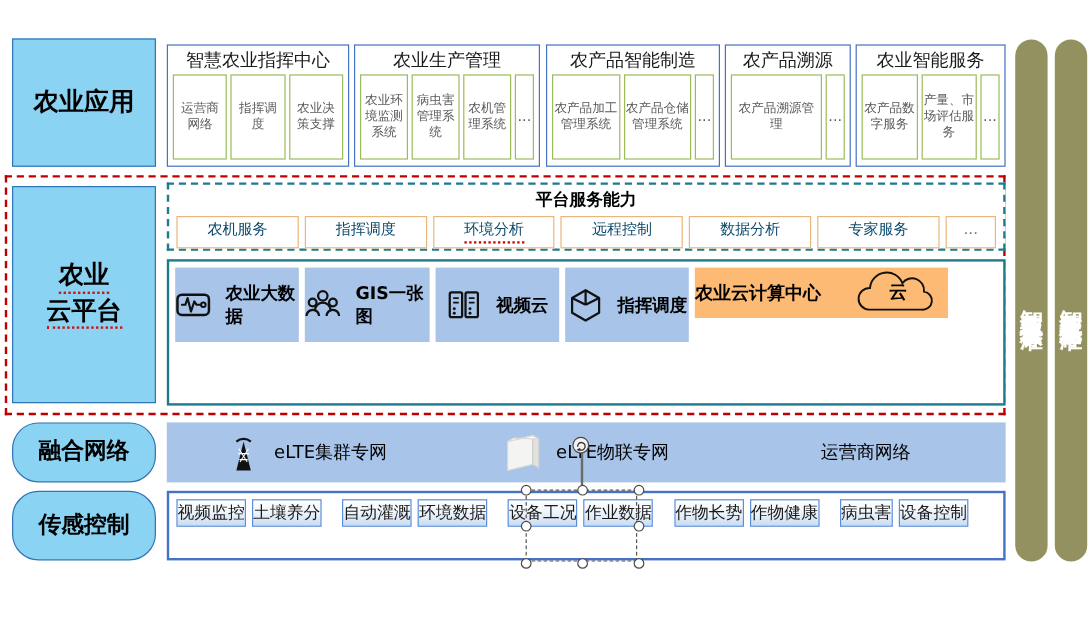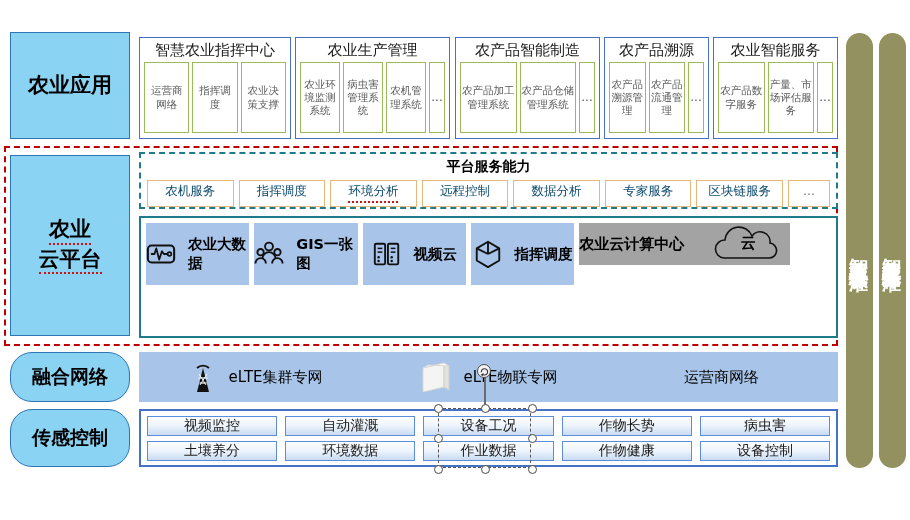--- a/index.html
+++ b/index.html
@@ -115,21 +115,21 @@
   .cap-cell {
     flex: 1;
     background: #A8C4E8;
     display: flex; align-items: center; justify-content: center; gap: 12px;
   }
   .cap-label { font-weight: bold; font-size: 14.5px; color: #000; }
   .cap-icon { width: 30px; height: 30px; flex: 0 0 30px; }
 
   #cloud-center {
     height: 42px;
-    background: #a3a3a3;
+    background: #fdba74;
     display: flex; align-items: center; justify-content: center; gap: 22px;
   }
   #cloud-center-label { font-weight: bold; font-size: 15px; color:#000; }
 
   
   #net-row {
     position: absolute;
     background: #A8C4E8;
     display: flex; align-items: center;
   }
@@ -141,21 +141,21 @@
   .net-label { font-weight: normal; font-size: 15px; color:#000; }
 
   
   #sense-box {
     position: absolute;
     border: 2px solid #4472C4;
     background: #ffffff;
     padding: 5px 6px;
     display: flex; gap: 8px;
   }
-  .sense-col { flex: 1; display: flex; flex-direction: column; gap: 5px; }
+  .sense-col { flex: 1; display: flex; flex-direction: row; gap: 5px; }
   .sense-btn {
     height: 23px;
     border: 1px solid #5B8DD9;
     background: linear-gradient(to bottom, #fdfeff 0%, #eef4fc 48%, #c9dcf2 100%);
     display: flex; align-items: center; justify-content: center;
     font-size: 14px; color: #1a1a1a;
     white-space: nowrap;
   }
 
   
@@ -248,21 +248,20 @@
       <div class="app-item">农产品加工管理系统</div>
       <div class="app-item">农产品仓储管理系统</div>
       <div class="app-item ellipsis">...</div>
     </div>
   </div>
 
   <div class="app-group" style="left:604px; top:37px; width:105px; height:102px;">
     <div class="app-group-title">农产品溯源</div>
     <div class="app-group-items">
       <div class="app-item">农产品溯源管理</div>
-      <div class="app-item">农产品流通管理</div>
       <div class="app-item ellipsis">...</div>
     </div>
   </div>
 
   <div class="app-group" style="left:713px; top:37px; width:125px; height:102px;">
     <div class="app-group-title">农业智能服务</div>
     <div class="app-group-items">
       <div class="app-item">农产品数字服务</div>
       <div class="app-item">产量、市场评估服务</div>
       <div class="app-item ellipsis">...</div>
@@ -273,21 +272,20 @@
     <div id="platform-services-title">平台服务能力</div>
     <div id="platform-services-row">
       <div class="svc-chip">农机服务</div>
       <div class="svc-chip">指挥调度</div>
       <div class="svc-chip">
         <span class="squiggle">环境分析</span>
       </div>
       <div class="svc-chip">远程控制</div>
       <div class="svc-chip">数据分析</div>
       <div class="svc-chip">专家服务</div>
-      <div class="svc-chip">区块链服务</div>
       <div class="svc-chip ellipsis">...</div>
     </div>
   </div>
 
   <div id="cloud-inner" style="left:139px; top:216px; width:699px; height:122px;">
 
     <div id="cap-row">
 
       <div class="cap-cell">
         <span class="cap-icon">

